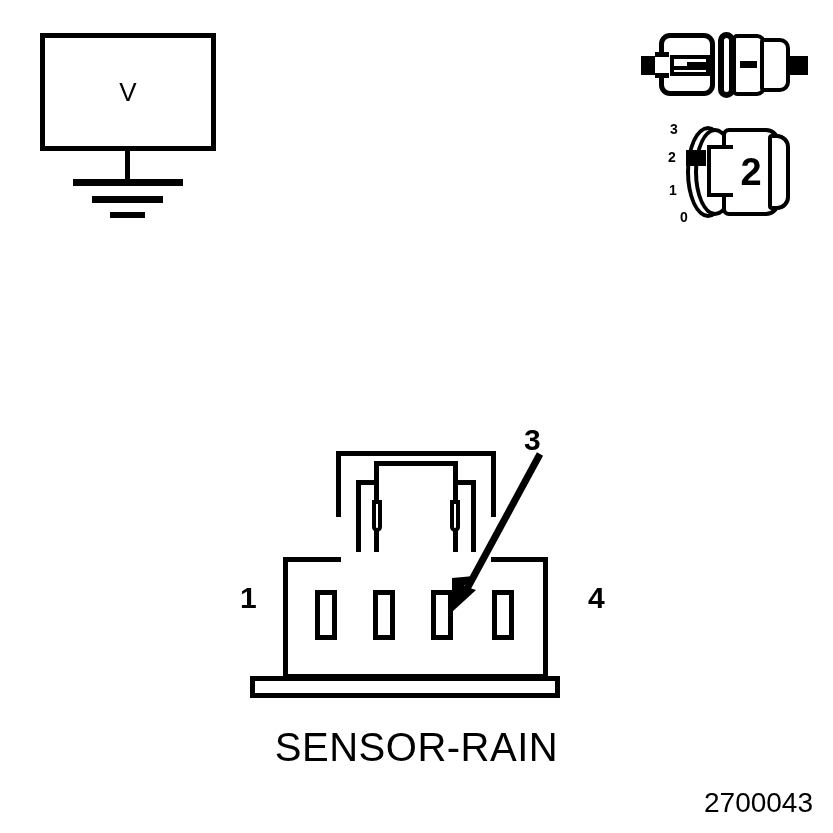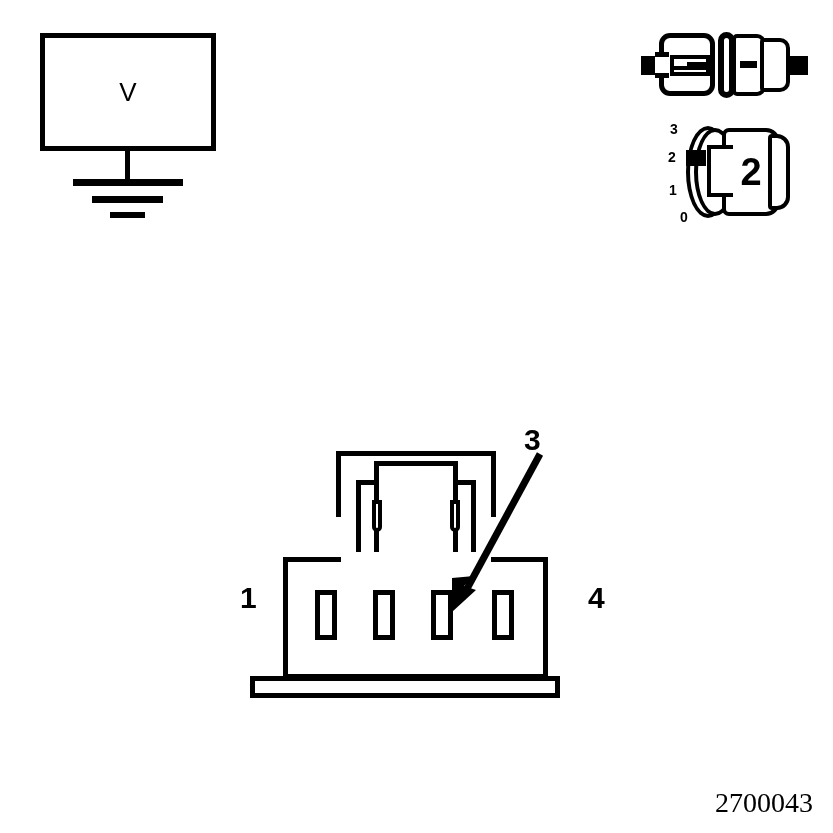--- a/index.html
+++ b/index.html
@@ -188,21 +188,21 @@
 
   #connector-caption {
     left: 0px; top: 725px; width: 833px;
     text-align: center;
     font-size: 40px; font-weight: normal; letter-spacing: 0.5px;
     font-family: "Liberation Sans", sans-serif;
   }
   #drawing-number {
     right: 20px; top: 787px;
     font-size: 28px; font-weight: normal;
-    font-family: Liberation Serif, serif;
+    font-family: Liberation Sans, sans-serif;
   }
 </style>
 </head>
 <body>
 
 <div id="sheet" class="abs" style="position:relative;">
 
   <div class="abs" id="voltmeter-box"></div>
   <div class="abs" id="voltmeter-label">V</div>
   <div class="abs ink" id="ground-stem"></div>
@@ -254,15 +254,16 @@
 
   <div class="abs" id="conn-pin-label-1">1</div>
   <div class="abs" id="conn-pin-label-4">4</div>
 
   <svg class="abs" id="callout-leader" viewBox="0 0 120 180">
     <line x1="110" y1="14" x2="32" y2="158" stroke="#000000" stroke-width="7"></line>
     <polygon points="22,172 46,150 34,146 44,136 22,138" fill="#000000"></polygon>
   </svg>
   <div class="abs" id="callout-label-3">3</div>
 
+  <div class="abs" id="connector-caption">SENSOR-RAIN</div>
   <div class="abs" id="drawing-number">2700043</div>
 
 </div>
 
 </body></html>

